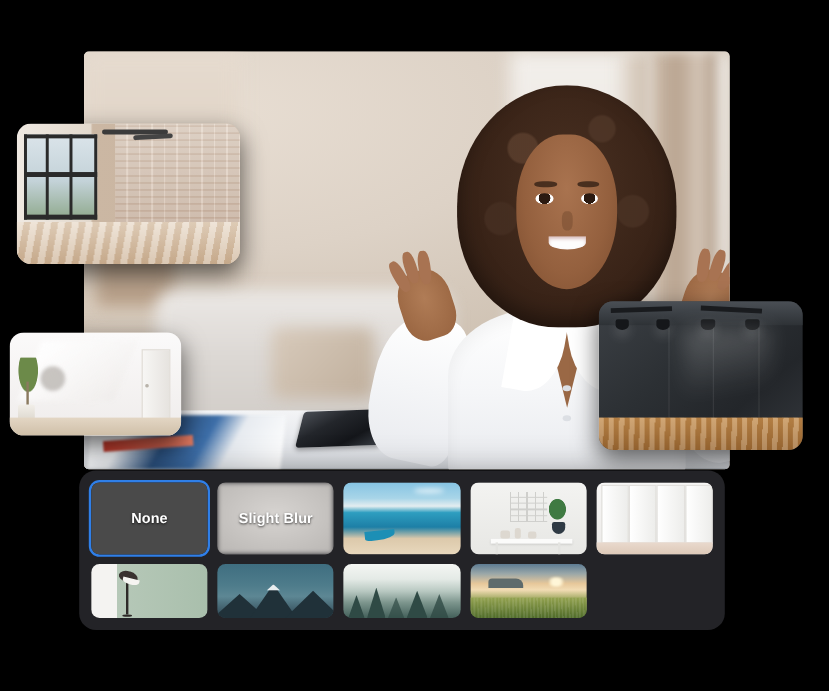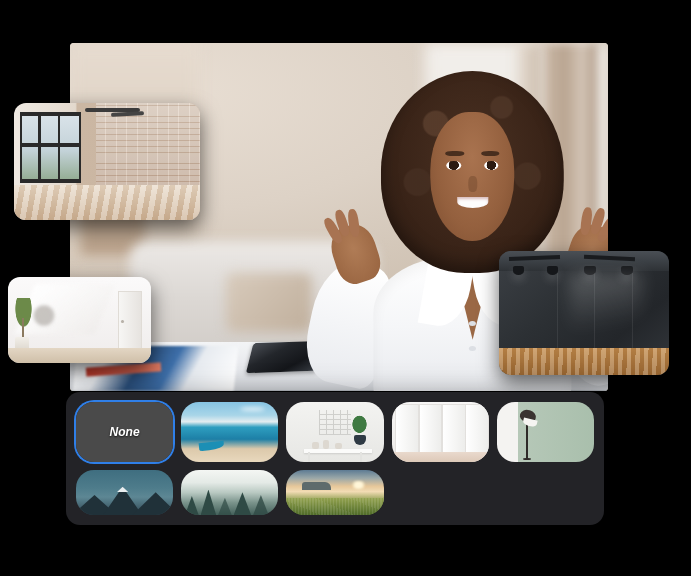--- a/index.html
+++ b/index.html
@@ -172,22 +172,22 @@
       linear-gradient(180deg,#c48d4d,#9d6a33);}
 
   
   .selector{
     position:absolute;left:66px;top:392px;width:538px;height:133px;
     background:#232327;border-radius:14px;padding:10px;box-sizing:border-box;
     box-shadow:0 12px 34px rgba(0,0,0,.7);
   }
   .grid{display:grid;grid-template-columns:repeat(5,1fr);grid-gap:8px;
     width:100%;height:100%;}
-  .cell{border-radius:18px;overflow:hidden;position:relative;
-    display:flex;align-items:center;justify-content:center;cursor:pointer;font-style:italic;}
+  .cell{border-radius:7px;overflow:hidden;position:relative;
+    display:flex;align-items:center;justify-content:center;cursor:pointer;}
   .cell.selected{box-shadow:0 0 0 2px #2f7fe8;}
   .cell-label{position:relative;z-index:3;color:#fff;font-size:12px;font-weight:bold;
     text-shadow:0 1px 2px rgba(0,0,0,.75);letter-spacing:.1px;}
   .fill-none{position:absolute;inset:0;background:#4a4a4a;}
   .fill-slight{position:absolute;inset:0;
     background:radial-gradient(120% 120% at 50% 45%,#d7d4d1 0%,#bcb9b6 55%,#a7a4a1 100%);
     filter:blur(2px);}
   .fill-blur{position:absolute;inset:0;
     background:radial-gradient(120% 120% at 50% 45%,#a3a6ad 0%,#8f939b 60%,#7e828a 100%);
     filter:blur(5px);}
@@ -348,20 +348,24 @@
   </div>
 
   <div class="selector">
     <div class="grid">
 
       <div class="cell selected">
         <div class="fill-none"></div>
         <span class="cell-label">None</span>
       </div>
 
+      <div class="cell">
+        <div class="fill-slight"></div>
+        <span class="cell-label">Slight Blur</span>
+      </div>
 
 
       <div class="cell">
         <div class="beach">
           <div class="beach-cloud"></div>
           <div class="beach-boat"></div>
         </div>
       </div>
 
       <div class="cell">

